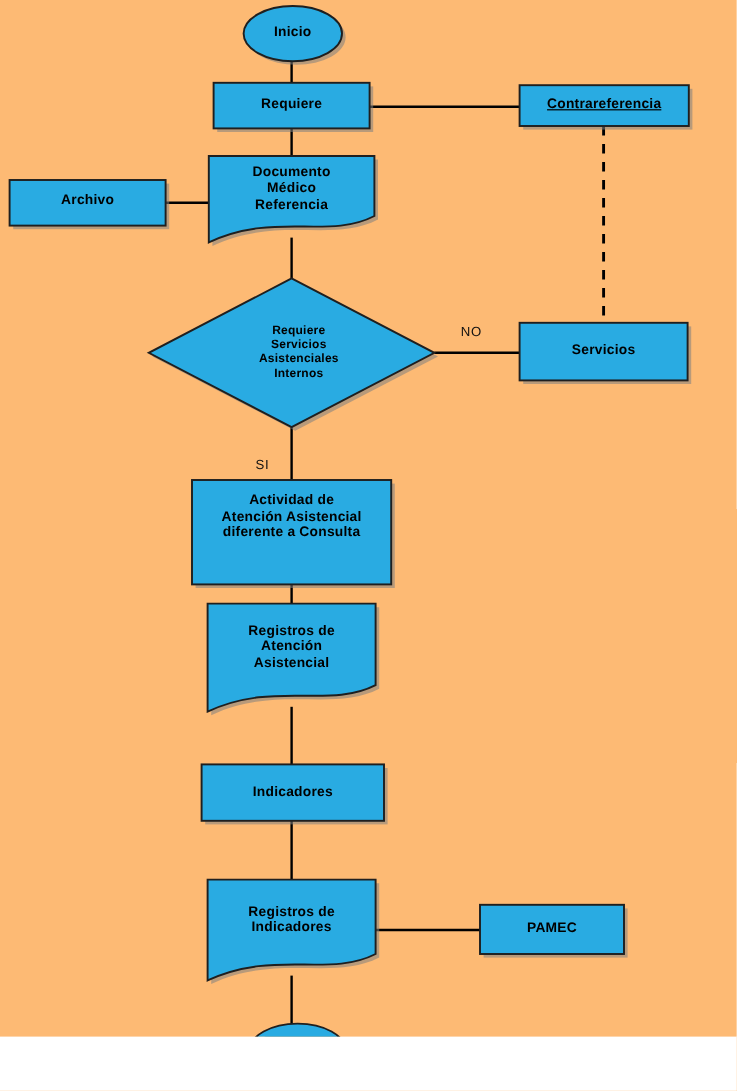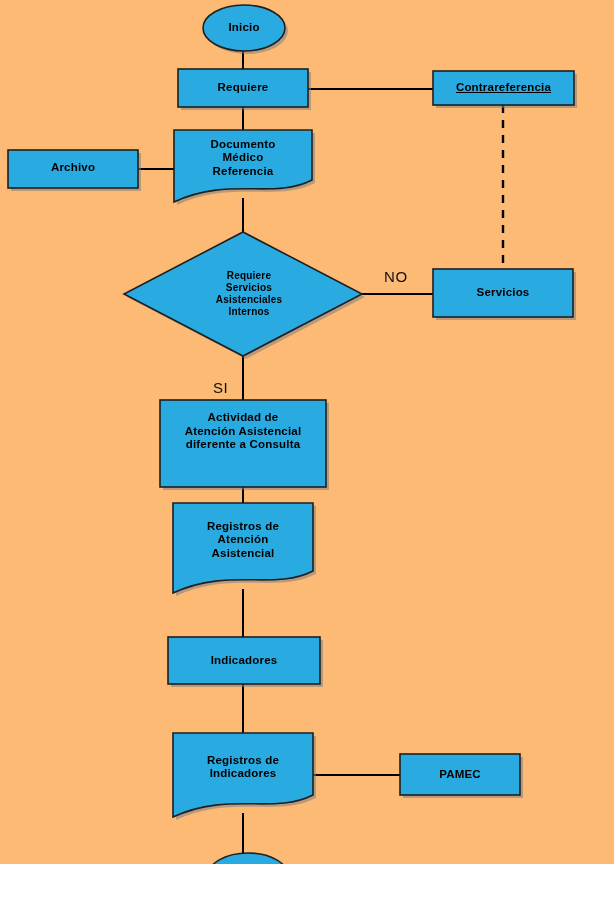--- a/index.html
+++ b/index.html
@@ -35,21 +35,21 @@
     text-align: center;
     white-space: pre-line;
     pointer-events: none;
     letter-spacing: 0.2px;
   }
   .edge-label {
     position: absolute;
     color: #111111;
     font-family: "Liberation Sans", sans-serif;
     font-weight: normal;
-    font-size: 15px;
+    font-size: 11px;
     line-height: 12px;
     text-align: center;
     letter-spacing: 0.6px;
   }
   .hit {
     position: absolute;
   }
 </style>
 </head>
 <body>

